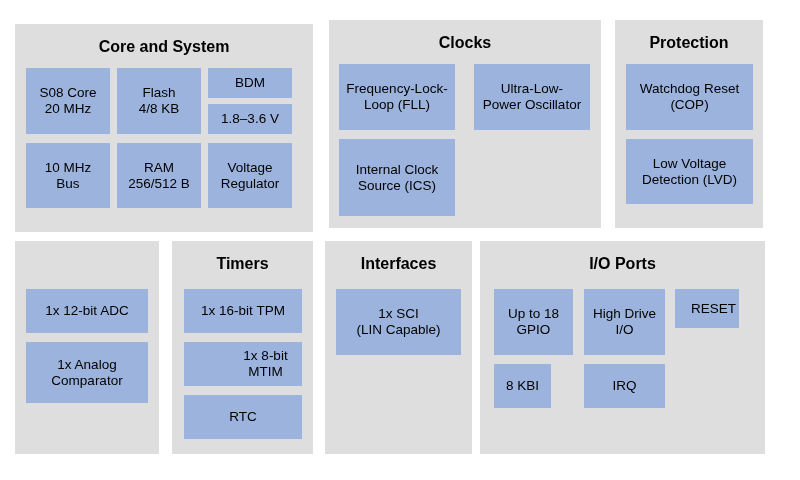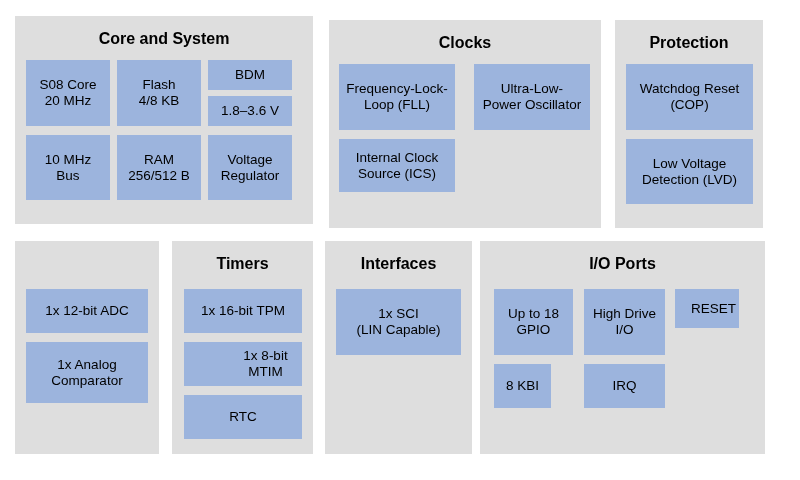--- a/index.html
+++ b/index.html
@@ -47,21 +47,21 @@
     box-sizing: border-box;
     padding: 0 3px;
   }
   .blk span { display: block; }
 </style>
 </head>
 <body>
 
 <div id="diagram">
 
-  <div class="panel" style="left:15px; top:16px; width:298px; height:208px;">
+  <div class="panel" style="left:15px; top:24px; width:298px; height:208px;">
     <div class="panel-title" style="top:14px;">Core and System</div>
 
     <div class="blk" style="left:11px; top:44px; width:84px; height:66px;">
       <span>
         <span>S08 Core</span>
         <span>20 MHz</span>
       </span>
     </div>
 
     <div class="blk" style="left:102px; top:44px; width:84px; height:66px;">
@@ -111,21 +111,21 @@
       </span>
     </div>
 
     <div class="blk" style="left:145px; top:44px; width:116px; height:66px;">
       <span>
         <span>Ultra-Low-</span>
         <span>Power Oscillator</span>
       </span>
     </div>
 
-    <div class="blk" style="left:10px; top:119px; width:116px; height:53px;">
+    <div class="blk" style="left:10px; top:119px; width:116px; height:77px;">
       <span>
         <span>Internal Clock</span>
         <span>Source (ICS)</span>
       </span>
     </div>
   </div>
 
   <div class="panel" style="left:615px; top:20px; width:148px; height:208px;">
     <div class="panel-title" style="top:14px;">Protection</div>
 

